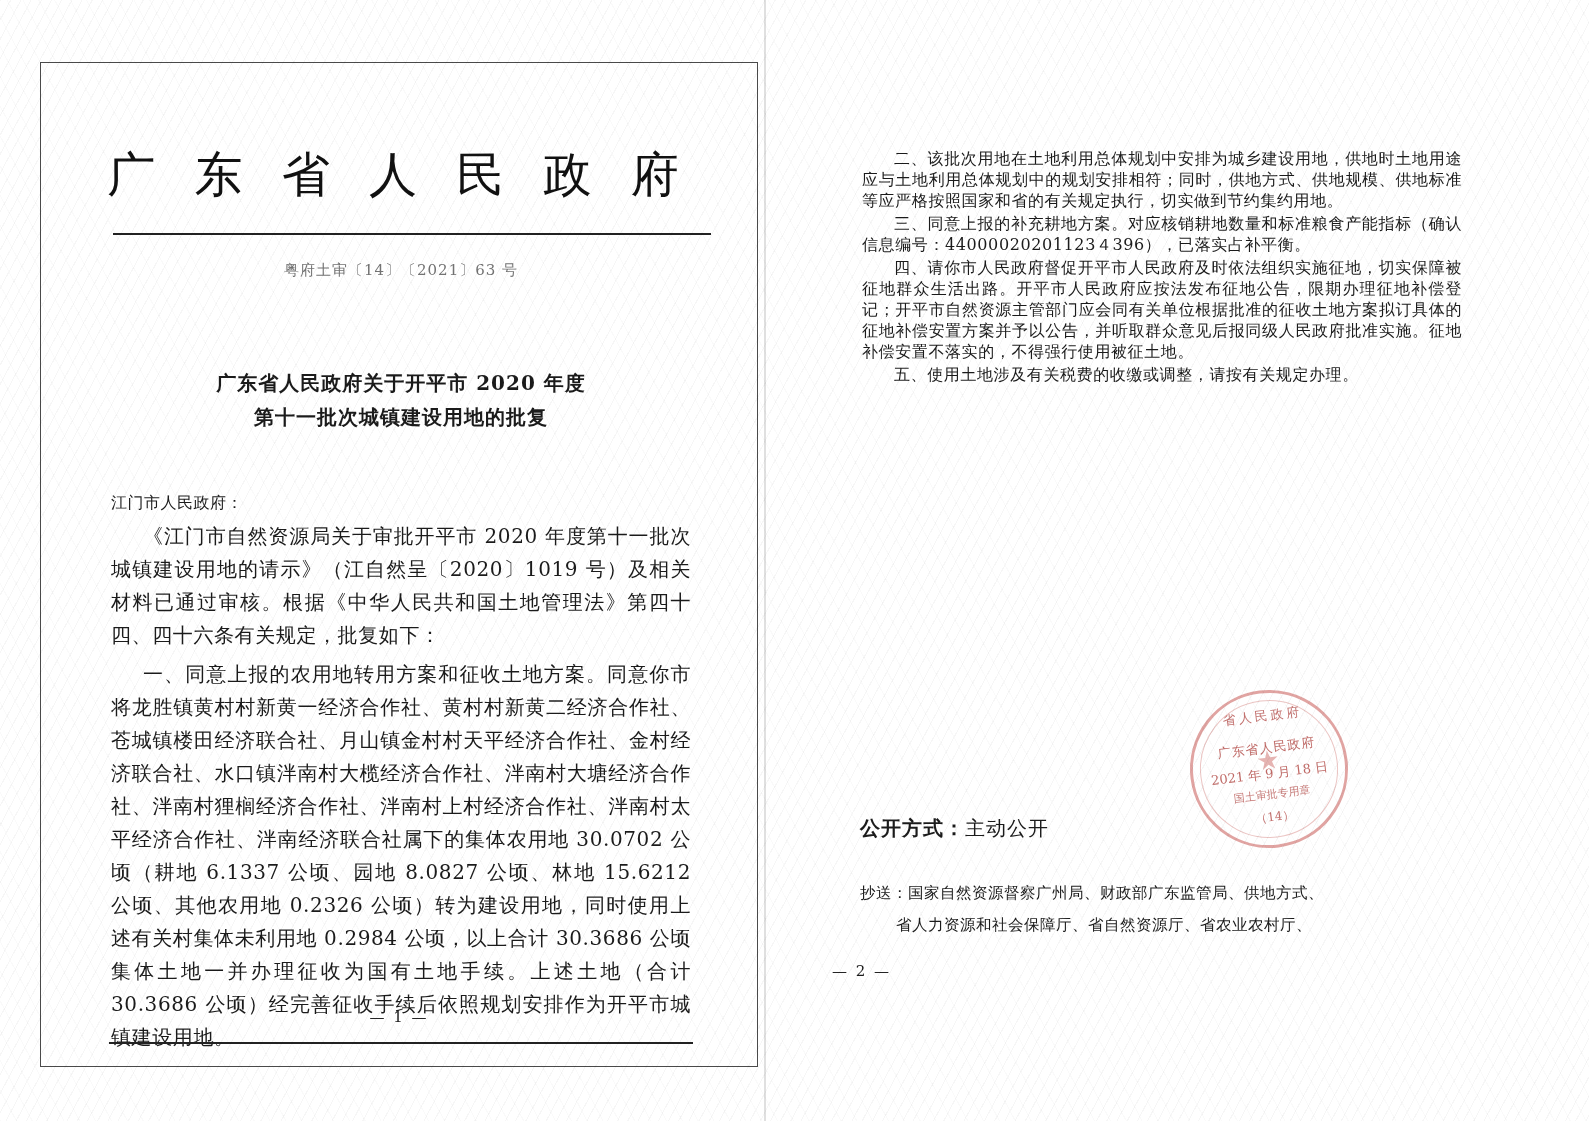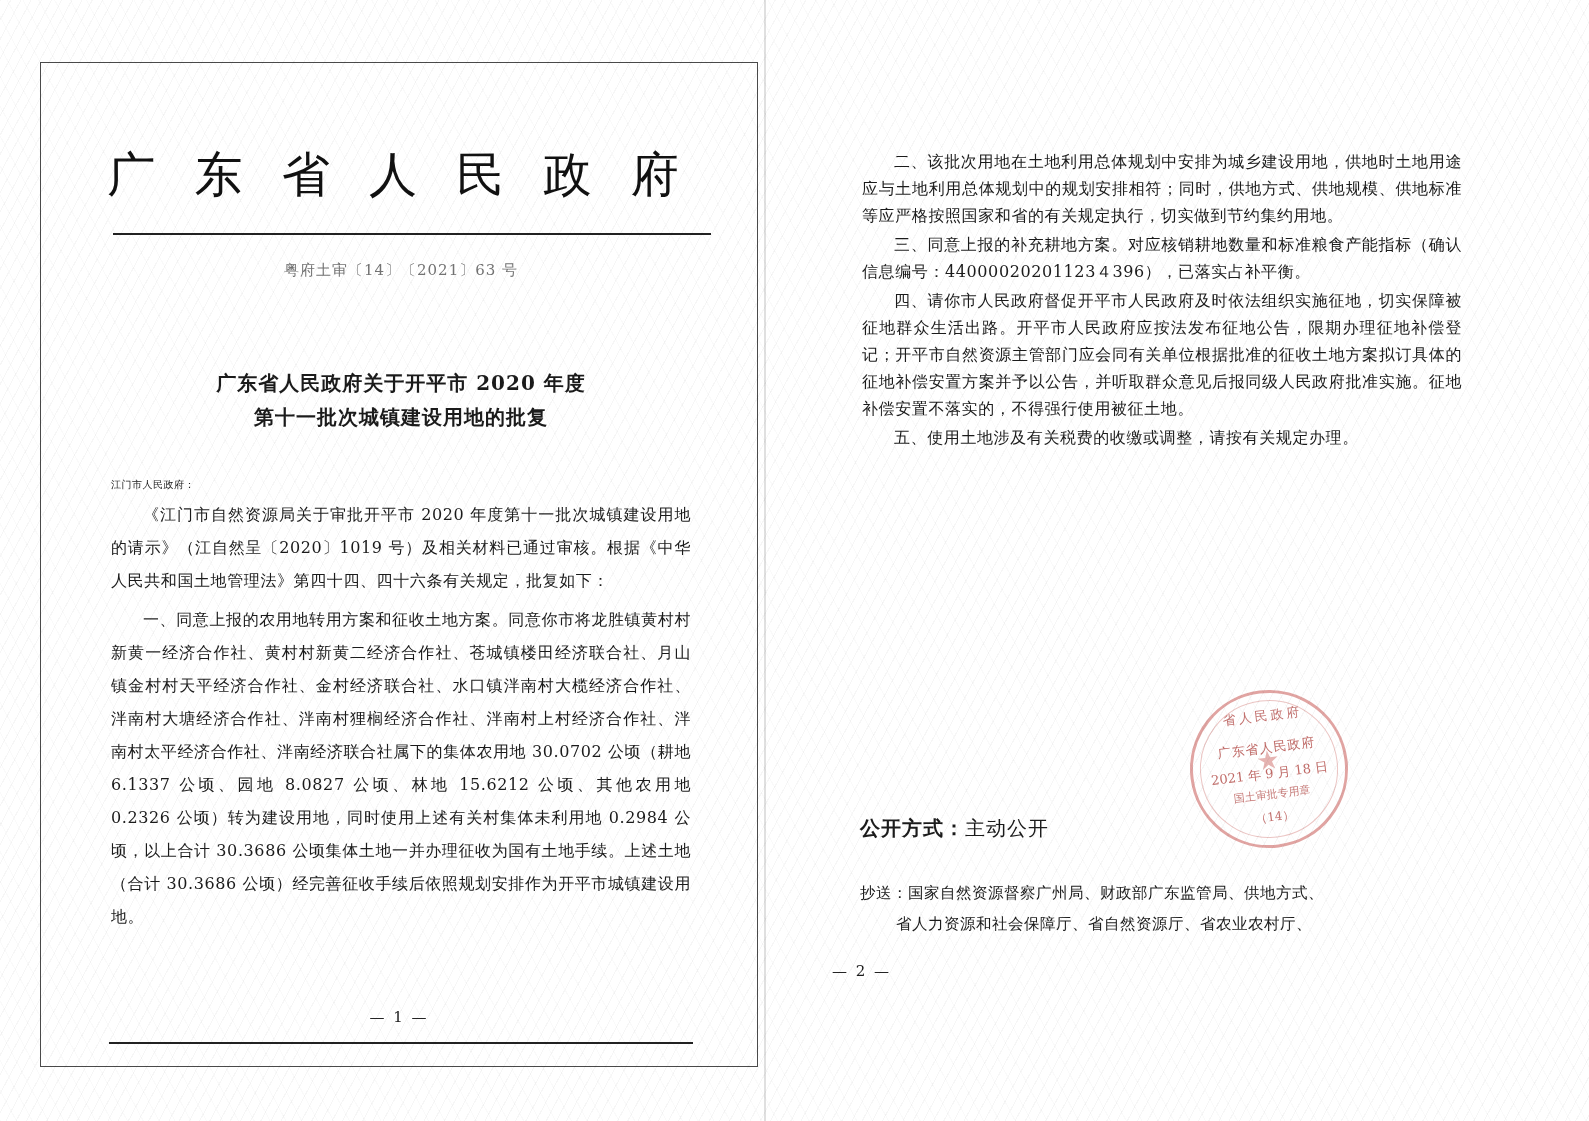--- a/index.html
+++ b/index.html
@@ -99,27 +99,27 @@
   }
   .doc-title {
     margin-top: 86px;
     text-align: center;
     font-size: 20px;
     font-weight: bold;
     line-height: 34px;
     letter-spacing: 1px;
   }
   .addressee {
-    margin-top: 44px;
-    font-size: 10px;
+    margin-top: 59px;
+    font-size: 16px;
     letter-spacing: .5px;
   }
   .body-p {
     margin-top: 6px;
-    font-size: 16px;
+    font-size: 20px;
     line-height: 33px;
     text-align: justify;
     letter-spacing: .6px;
     text-indent: 0;
   }
   .body-p.indent {
     text-indent: 32px;
   }
   .page-num {
     position: absolute;
@@ -138,21 +138,21 @@
   }
   
   .right-inner {
     position: absolute;
     left: 90px;
     top: 148px;
     width: 600px;
   }
   .right-p {
     font-size: 16px;
-    line-height: 27px;
+    line-height: 21px;
     text-align: justify;
     letter-spacing: .6px;
     text-indent: 32px;
     margin: 0 0 2px 0;
   }
   .disclosure {
     position: absolute;
     left: 88px;
     top: 815px;
     font-size: 20px;
@@ -161,21 +161,21 @@
   .disclosure .label { font-weight: bold; }
   .cc-block {
     position: absolute;
     left: 88px;
     top: 878px;
     width: 590px;
     font-size: 15.5px;
     line-height: 31px;
     letter-spacing: .5px;
   }
-  .cc-block .cc-line.indent { padding-left: 36px; }
+  .cc-block .cc-line.indent { padding-left: 36px; font-family: Liberation Serif, serif; }
   .right-page-num {
     position: absolute;
     left: 60px;
     top: 962px;
     font-size: 15px;
     letter-spacing: 2px;
   }
   
   .seal {
     position: absolute;

